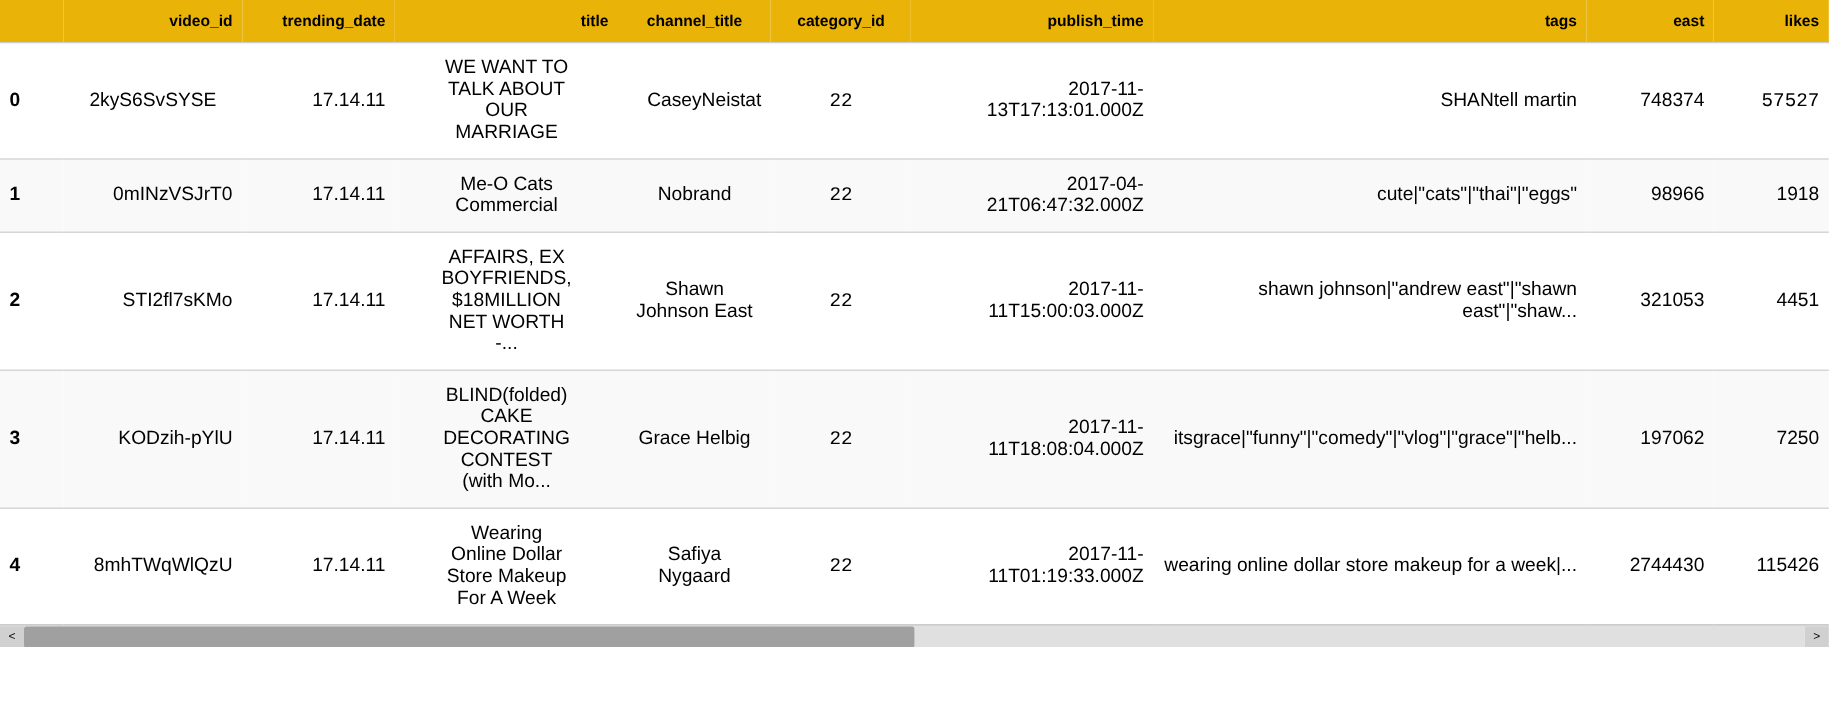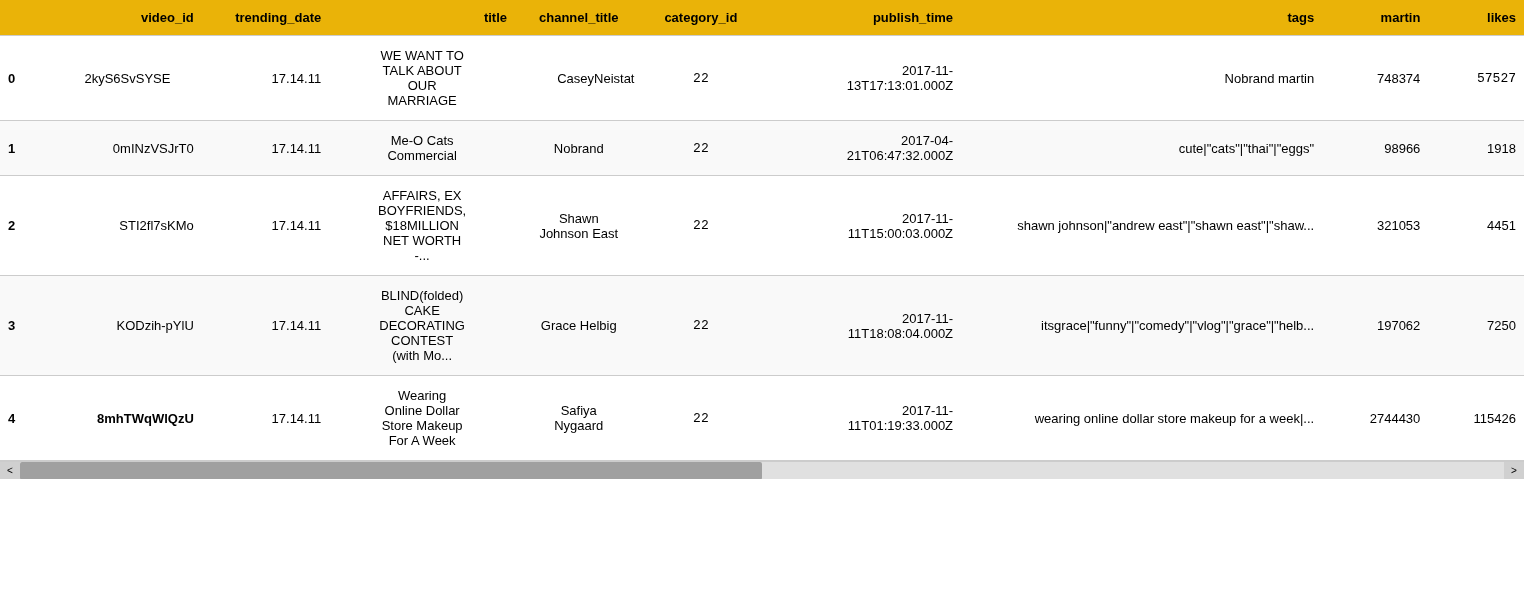--- a/index.html
+++ b/index.html
@@ -55,21 +55,21 @@
     tbody tr:nth-child(odd) {
       background: #fff;
     }
     tbody tr:nth-child(even) {
       background: #f9f9f9;
     }
     tbody td {
       padding: 12px 8px;
       text-align: right;
       vertical-align: middle;
-      font-size: 13px;
+      font-size: 16px;
     }
     tbody td:nth-child(1) {
       text-align: left;
       font-weight: bold;
     }
     tbody td:nth-child(4) {
       text-align: center;
     }
     tbody td:nth-child(5) {
       text-align: center;
@@ -134,38 +134,38 @@
     <thead>
       <tr>
         <th></th>
         <th>video_id</th>
         <th>trending_date</th>
         <th>title</th>
         <th>channel_title</th>
         <th>category_id</th>
         <th>publish_time</th>
         <th>tags</th>
-        <th>martin</th>
+        <th>east</th>
         <th>likes</th>
       </tr>
     </thead>
     <tbody id="table-body">
     <tr>
           <td style="white-space: pre-line;">0</td>
           <td style="white-space: pre-line; text-align: center;">2kyS6SvSYSE</td>
           <td style="white-space: pre-line;">17.14.11</td>
           <td style="white-space: pre-line;">WE WANT TO
 TALK ABOUT
 OUR
 MARRIAGE</td>
           <td style="white-space: pre-line; text-align: right;">CaseyNeistat</td>
           <td style="white-space: pre-line;">22</td>
           <td style="white-space: pre-line;">2017-11-
 13T17:13:01.000Z</td>
-          <td style="white-space: pre-line;">Nobrand martin</td>
+          <td style="white-space: pre-line;">SHANtell martin</td>
           <td style="white-space: pre-line;">748374</td>
           <td style="white-space: pre-line; font-family: Liberation Mono, monospace;">57527</td>
         </tr>
         <tr>
           <td style="white-space: pre-line;">1</td>
           <td style="white-space: pre-line;">0mINzVSJrT0</td>
           <td style="white-space: pre-line;">17.14.11</td>
           <td style="white-space: pre-line;">Me-O Cats
 Commercial</td>
           <td style="white-space: pre-line;">Nobrand</td>
@@ -206,21 +206,21 @@
           <td style="white-space: pre-line;">Grace Helbig</td>
           <td style="white-space: pre-line;">22</td>
           <td style="white-space: pre-line;">2017-11-
 11T18:08:04.000Z</td>
           <td style="white-space: pre-line;">itsgrace|"funny"|"comedy"|"vlog"|"grace"|"helb...</td>
           <td style="white-space: pre-line;">197062</td>
           <td style="white-space: pre-line;">7250</td>
         </tr>
         <tr>
           <td style="white-space: pre-line;">4</td>
-          <td style="white-space: pre-line; font-weight: bold;">8mhTWqWlQzU</td>
+          <td style="white-space: pre-line;">8mhTWqWlQzU</td>
           <td style="white-space: pre-line;">17.14.11</td>
           <td style="white-space: pre-line;">Wearing
 Online Dollar
 Store Makeup
 For A Week</td>
           <td style="white-space: pre-line;">Safiya
 Nygaard</td>
           <td style="white-space: pre-line;">22</td>
           <td style="white-space: pre-line;">2017-11-
 11T01:19:33.000Z</td>

